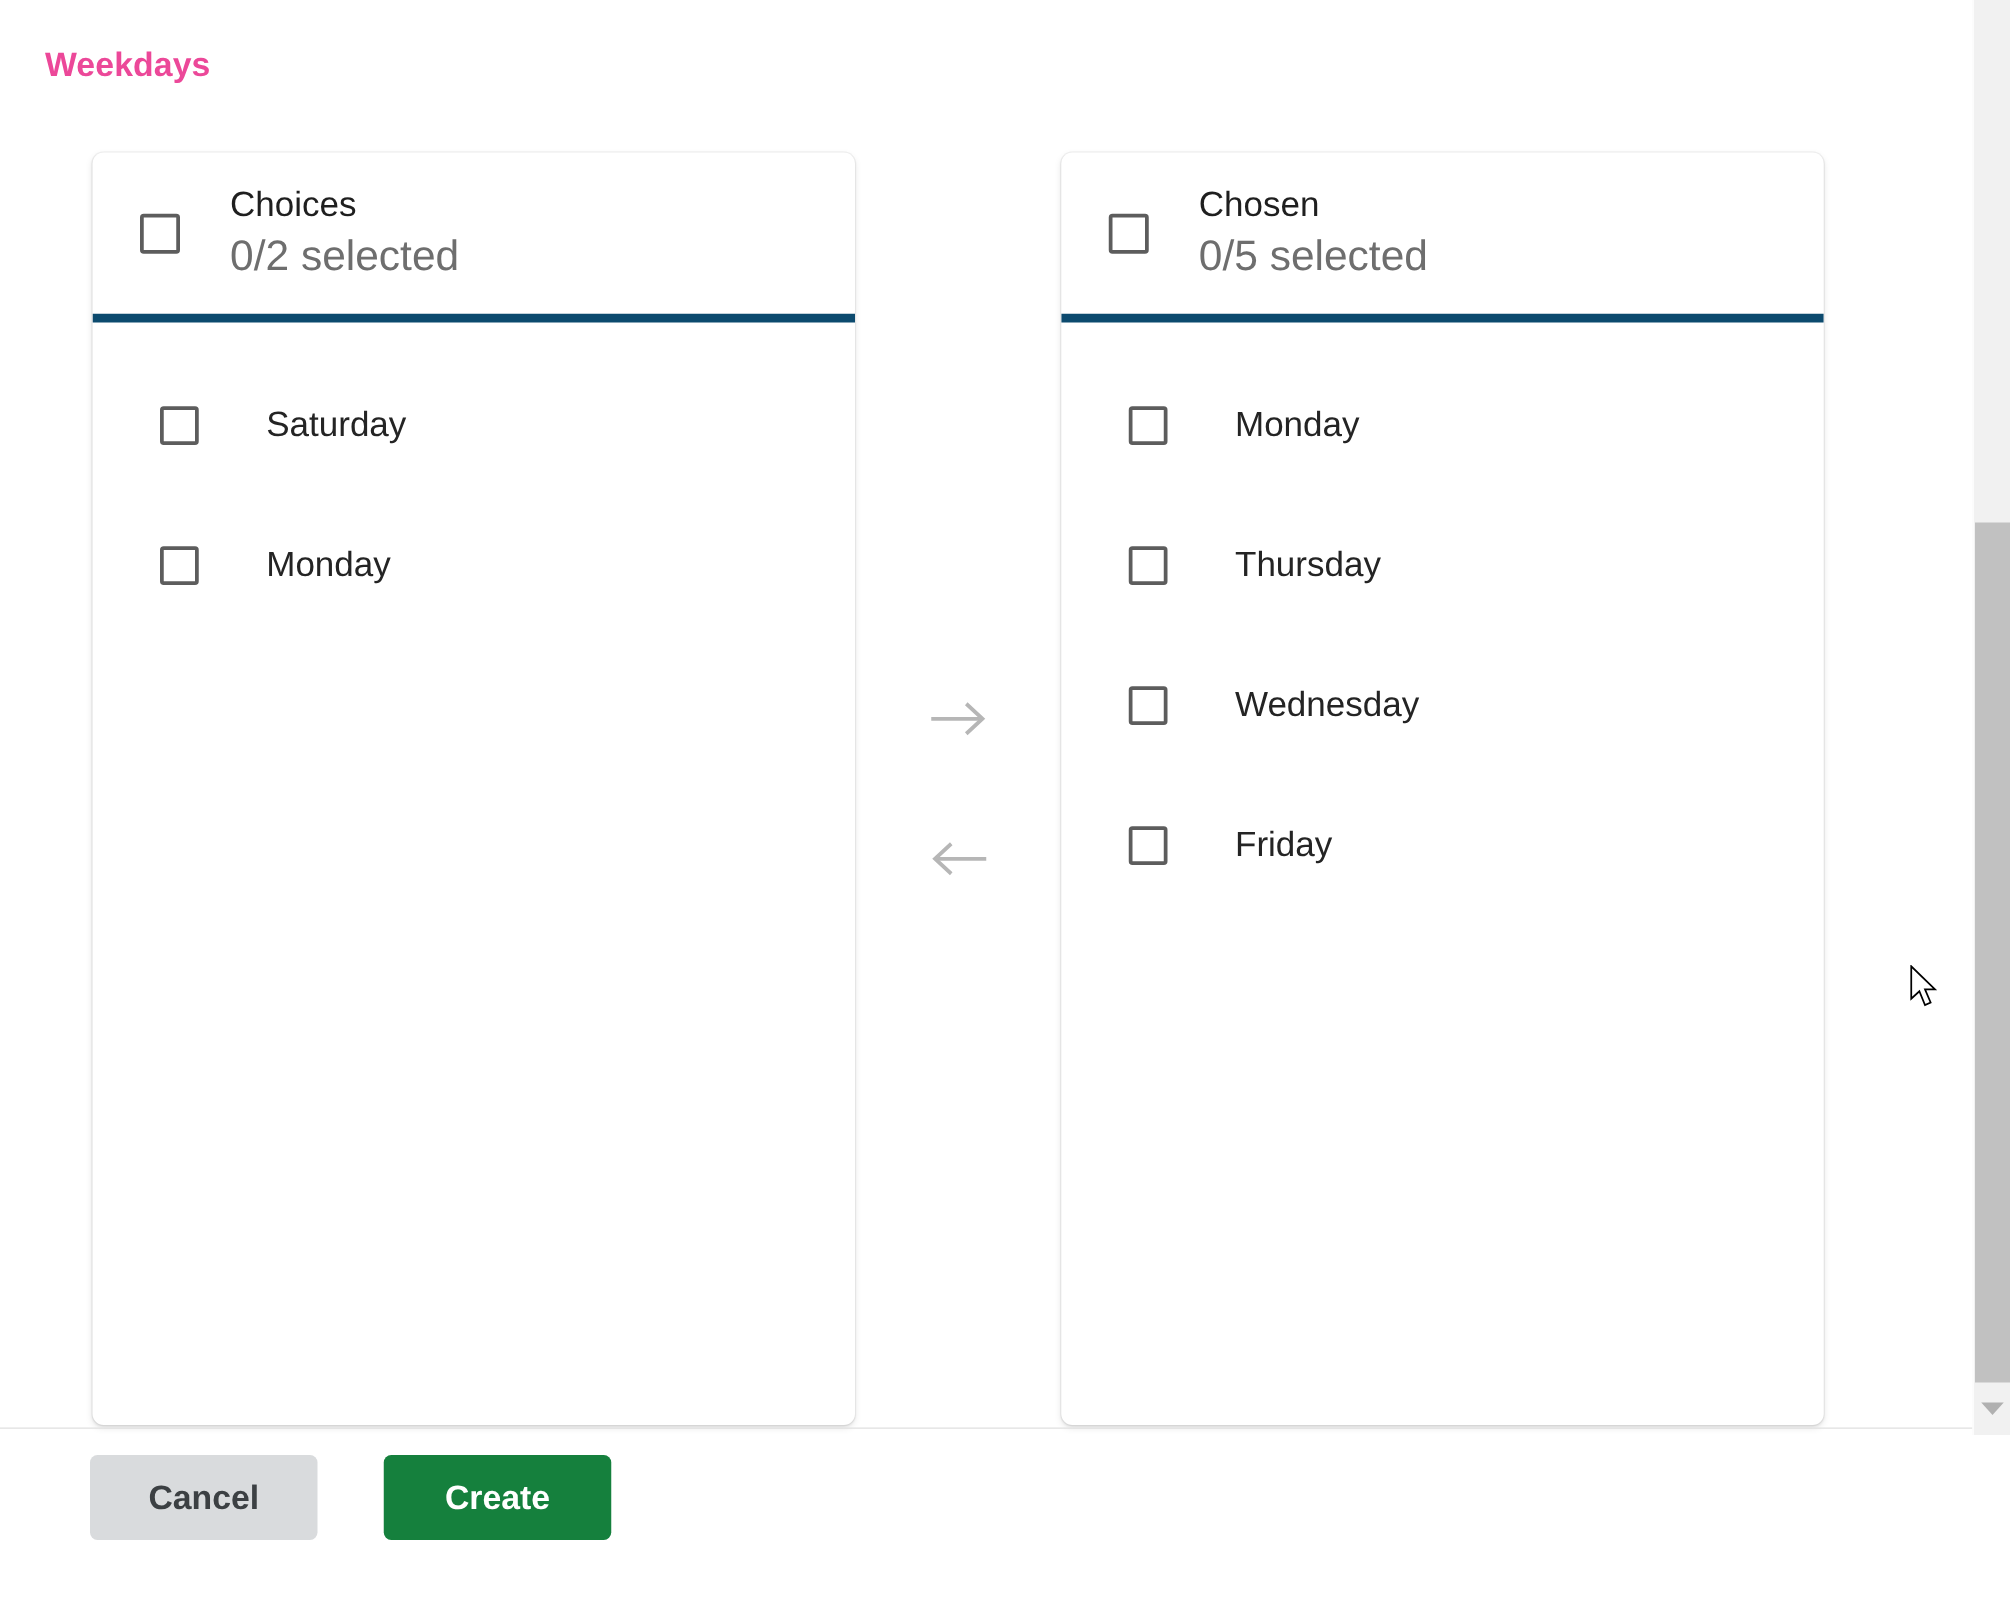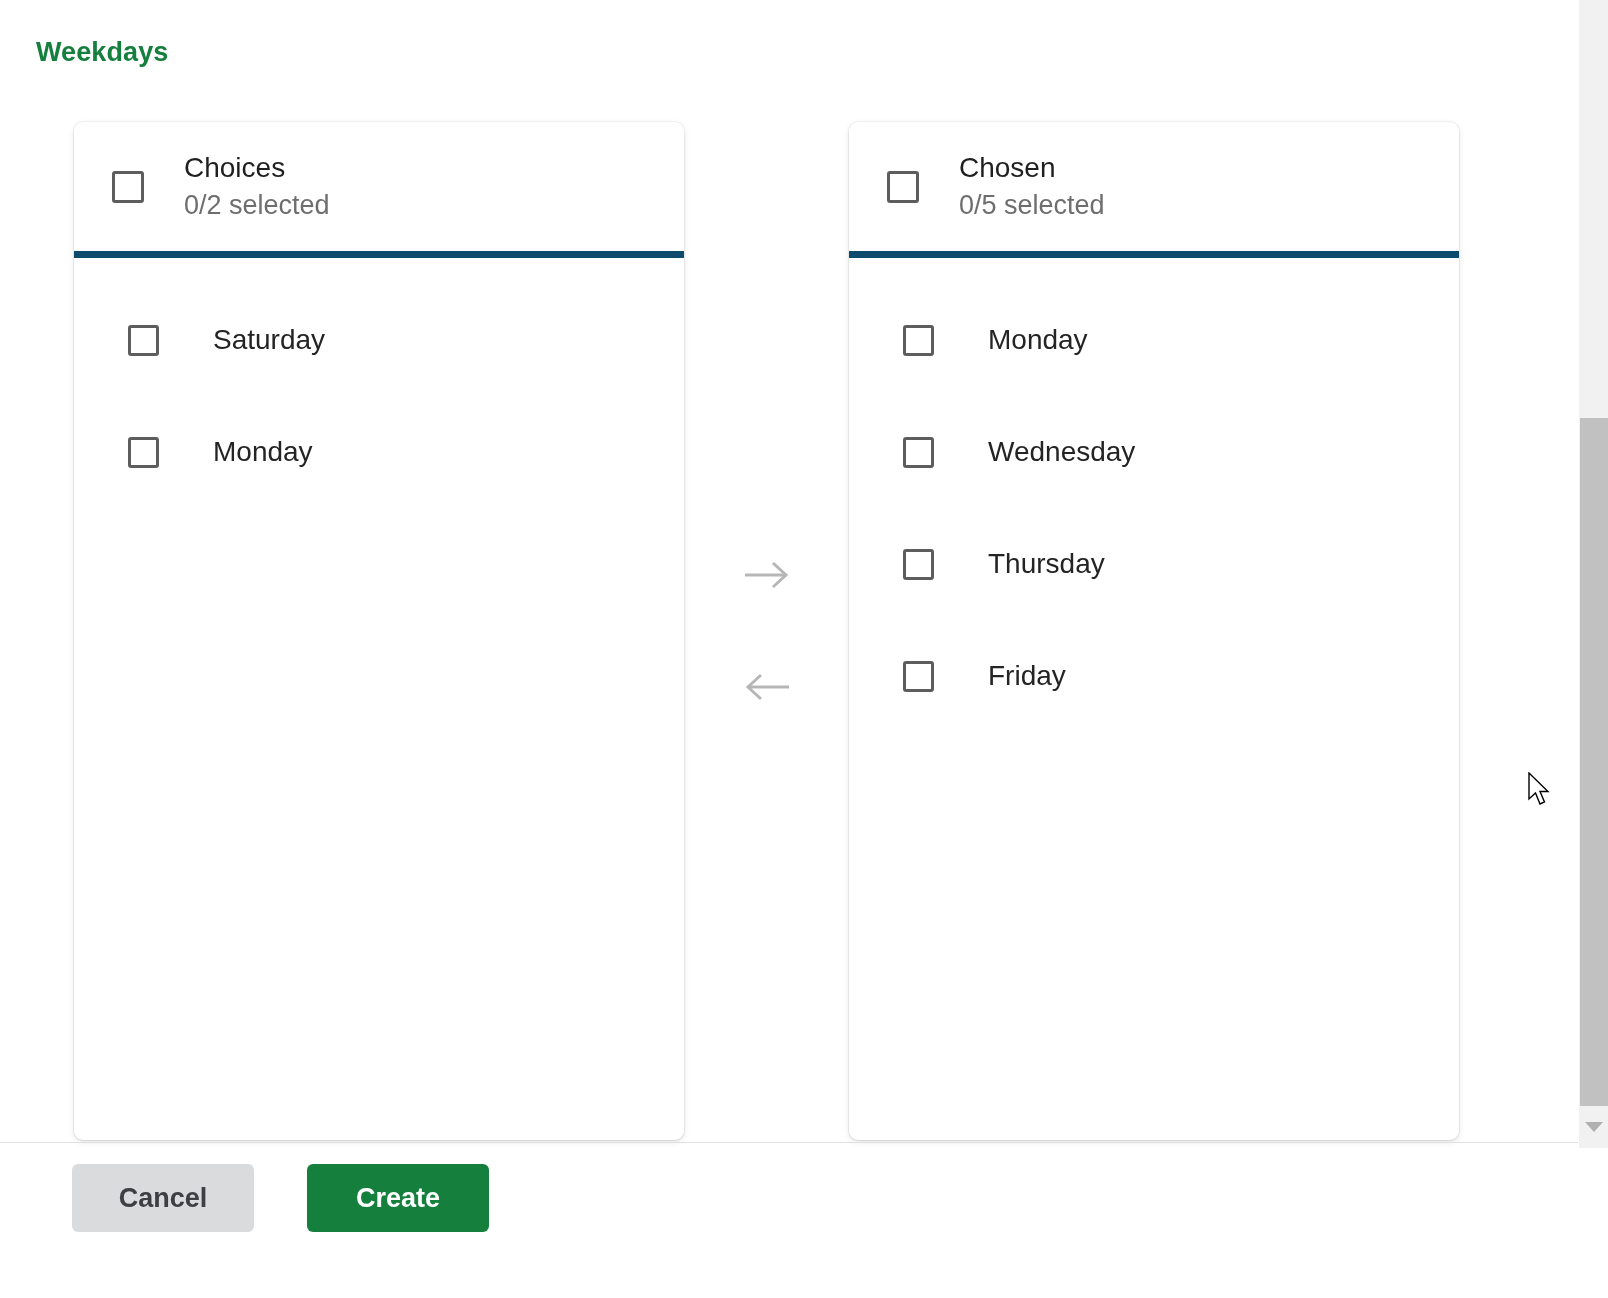--- a/index.html
+++ b/index.html
@@ -18,21 +18,21 @@
     overflow: hidden;
   }
 
   
   .field-label {
     position: absolute;
     left: 36px;
     top: 36px;
     font-size: 27px;
     font-weight: bold;
-    color: #15803d;
+    color: #ec4899;
     letter-spacing: 0.1px;
     line-height: 1.2;
     white-space: nowrap;
   }
 
   
   .dual-list {
     position: absolute;
     left: 0;
     top: 0;
@@ -73,21 +73,21 @@
     gap: 4px;
     padding-left: 2px;
   }
   .panel-title {
     font-size: 28px;
     color: #1f1f1f;
     line-height: 1.22;
     white-space: nowrap;
   }
   .panel-count {
-    font-size: 27px;
+    font-size: 34px;
     color: #6e6e6e;
     line-height: 1.22;
     white-space: nowrap;
   }
 
   .panel-body {
     padding-top: 26px;
   }
 
   .list-row {
@@ -306,27 +306,27 @@
         <div class="list-row">
           <div class="cb-wrap">
             <span class="checkbox sm"></span>
           </div>
           <span class="list-label">Monday</span>
         </div>
         <div class="list-row">
           <div class="cb-wrap">
             <span class="checkbox sm"></span>
           </div>
+          <span class="list-label">Thursday</span>
+        </div>
+        <div class="list-row">
+          <div class="cb-wrap">
+            <span class="checkbox sm"></span>
+          </div>
           <span class="list-label">Wednesday</span>
-        </div>
-        <div class="list-row">
-          <div class="cb-wrap">
-            <span class="checkbox sm"></span>
-          </div>
-          <span class="list-label">Thursday</span>
         </div>
         <div class="list-row">
           <div class="cb-wrap">
             <span class="checkbox sm"></span>
           </div>
           <span class="list-label">Friday</span>
         </div>
       </div>
     </div>
   </div>

